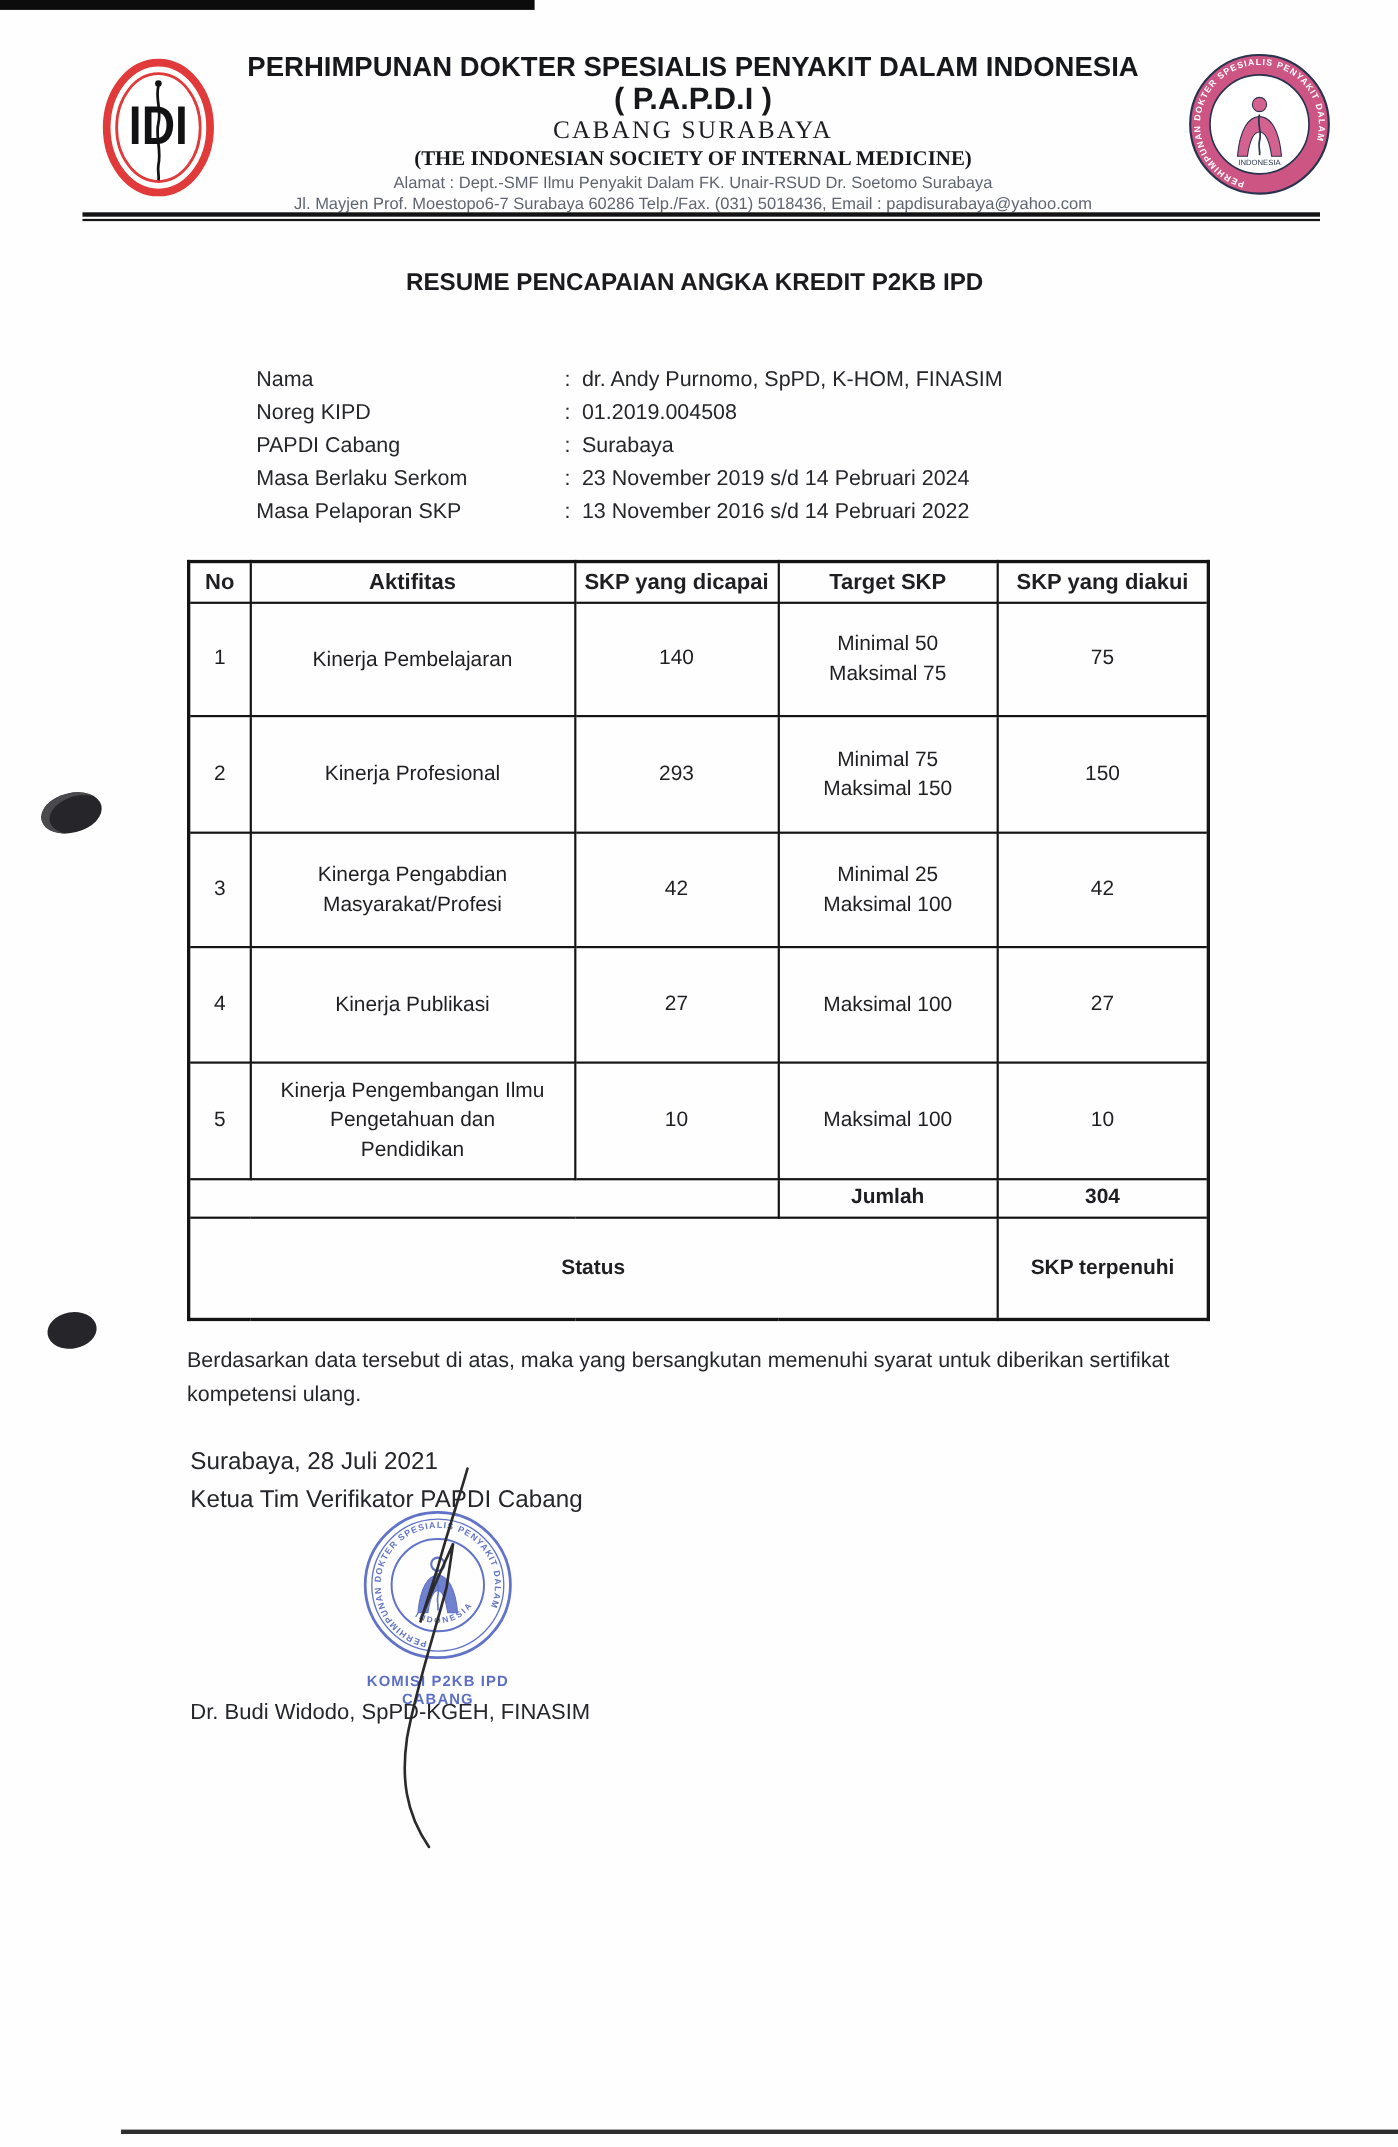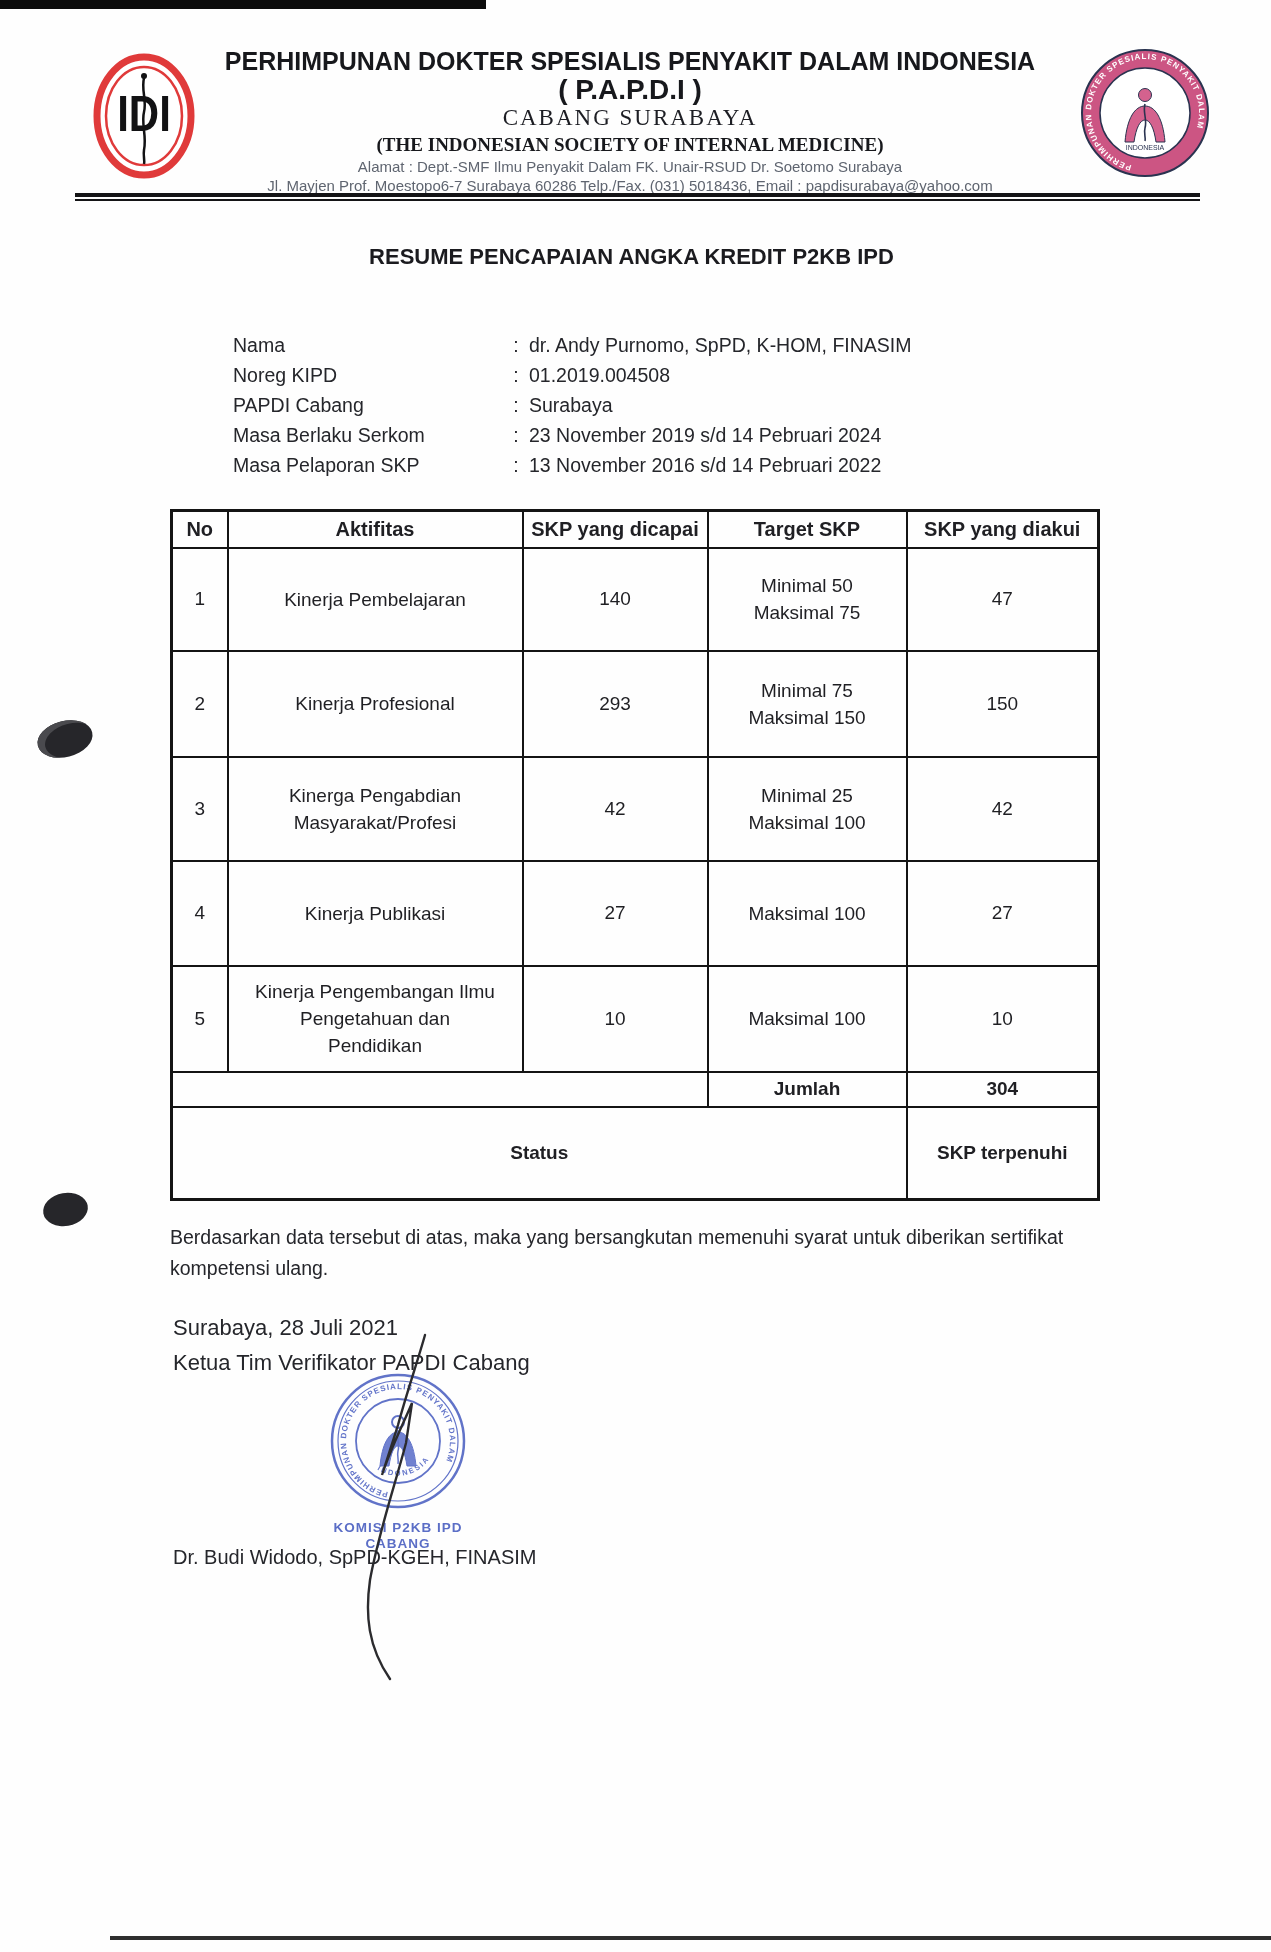--- a/index.html
+++ b/index.html
@@ -165,21 +165,21 @@
       <th>SKP yang dicapai</th>
       <th>Target SKP</th>
       <th>SKP yang diakui</th>
     </tr>
     <tr style="height:103px">
       <td>1</td>
       <td class="preline">Kinerja Pembelajaran</td>
       <td>140</td>
       <td class="preline">Minimal 50
 Maksimal 75</td>
-      <td>47</td>
+      <td>75</td>
     </tr>
     <tr style="height:106px">
       <td>2</td>
       <td class="preline">Kinerja Profesional</td>
       <td>293</td>
       <td class="preline">Minimal 75
 Maksimal 150</td>
       <td>150</td>
     </tr>
     <tr style="height:104px">

